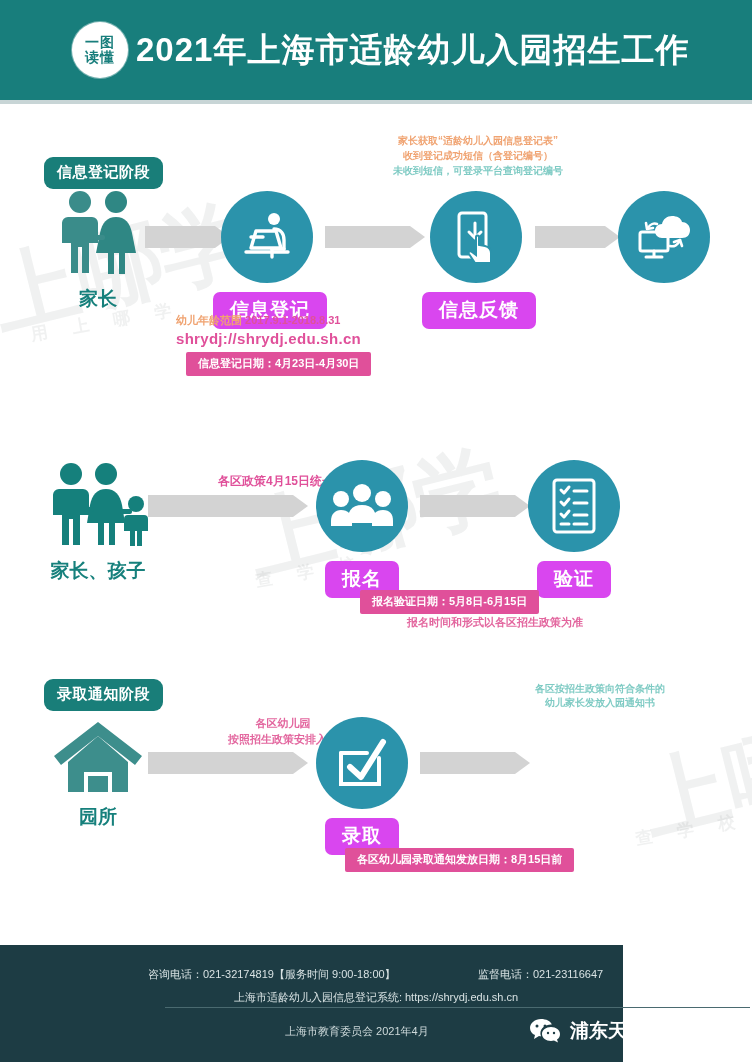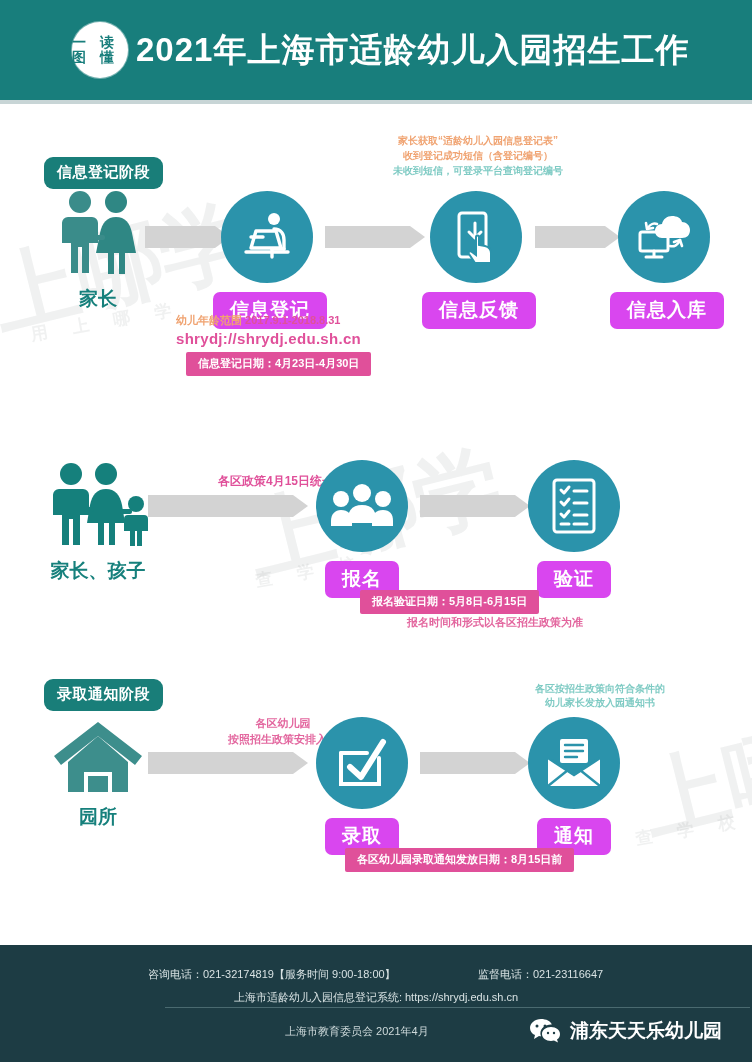--- a/index.html
+++ b/index.html
@@ -12,21 +12,21 @@
   
   .header{
     position:absolute;left:0;top:0;width:752px;height:100px;
     background:#187e7c;
     display:flex;align-items:center;
   }
   .header-badge{
     width:56px;height:56px;border-radius:50%;
     background:#ffffff;color:#187e7c;
     margin-left:72px;
-    display:flex;flex-direction:row;align-items:center;justify-content:center;
+    display:flex;flex-direction:column;align-items:center;justify-content:center;
     line-height:1.05;font-weight:bold;font-size:14px;letter-spacing:1px;
     box-shadow:0 0 0 1px rgba(255,255,255,.4);
   }
   .header-title{
     color:#ffffff;font-size:33px;font-weight:bold;letter-spacing:1px;
     margin-left:8px;white-space:nowrap;
   }
   .header-rule{
     position:absolute;left:0;top:100px;width:752px;height:4px;background:#c8d5d6;
   }
@@ -84,21 +84,21 @@
   .url-line{
     position:absolute;white-space:nowrap;color:#e0509a;
     font-size:15px;font-weight:bold;letter-spacing:.3px;
   }
   .pill{
     position:absolute;background:#e0509a;color:#fff;font-weight:bold;
     font-size:11px;padding:4px 12px 5px;border-radius:2px;white-space:nowrap;
   }
   
   .footer{
-    position:absolute;left:0;top:945px;width:752px;height:117px;
+    position:absolute;left:0;top:945px;width:623px;height:117px;
     background:#1d3c44;color:#d8e2e3;
   }
   .footer-row1{
     position:absolute;top:22px;left:0;width:752px;font-size:11px;
   }
   .f-phone{position:absolute;left:148px;white-space:nowrap;}
   .f-supervise{position:absolute;left:478px;white-space:nowrap;}
   .footer-row2{
     position:absolute;top:45px;left:0;width:752px;text-align:center;font-size:11px;
   }
@@ -193,21 +193,20 @@
       <svg width="60" height="54" viewBox="0 0 60 54">
         <path d="M38 6c-5 0-9 3-10 8-4 0-7 3-7 7s3 7 7 7h20c5 0 8-3 8-8s-4-8-8-8c-1-4-5-6-10-6z" fill="#fff"></path>
         <rect x="6" y="22" width="28" height="19" rx="2" fill="none" stroke="#fff" stroke-width="3"></rect>
         <path d="M20 41v6M12 47h16" stroke="#fff" stroke-width="3" stroke-linecap="round"></path>
         <path d="M14 18c2-4 6-5 9-4" fill="none" stroke="#fff" stroke-width="2.6" stroke-linecap="round"></path>
         <path d="M12 13l1 6 6-1" fill="none" stroke="#fff" stroke-width="2.6" stroke-linecap="round" stroke-linejoin="round"></path>
         <path d="M46 30c-2 5-6 7-10 6" fill="none" stroke="#fff" stroke-width="2.6" stroke-linecap="round"></path>
         <path d="M48 36l-2-6-6 2" fill="none" stroke="#fff" stroke-width="2.6" stroke-linecap="round" stroke-linejoin="round"></path>
       </svg>
     </div>
-    <div class="node-label">信息入库</div>
   </div>
 
   <div class="age-line" style="left:176px;top:313px;">
     <span class="age-label">幼儿年龄范围</span>
     <span class="age-value">2017.9.1-2018.8.31</span>
   </div>
   <div class="url-line" style="left:176px;top:330px;">shrydj://shrydj.edu.sh.cn</div>
   <div class="pill" style="left:186px;top:352px;">信息登记日期：4月23日-4月30日</div>
 </div>
 
@@ -299,36 +298,20 @@
     <div class="circle">
       <svg width="52" height="52" viewBox="0 0 52 52">
         <path d="M5 16v31h38V21" fill="none" stroke="#fff" stroke-width="4" stroke-linecap="round"></path>
         <path d="M5 16h26" fill="none" stroke="#fff" stroke-width="4" stroke-linecap="round"></path>
         <path d="M14 30l11 10L47 5" fill="none" stroke="#fff" stroke-width="6" stroke-linecap="round" stroke-linejoin="round"></path>
       </svg>
     </div>
     <div class="node-label">录取</div>
   </div>
 
-  <div class="node" style="left:520px;top:717px;">
-    <div class="circle">
-      <svg width="58" height="50" viewBox="0 0 58 50">
-        <rect x="15" y="1" width="28" height="24" rx="2" fill="#fff"></rect>
-        <g stroke="#2b93ab" stroke-width="2.4" stroke-linecap="round">
-          <path d="M20 7h18"></path>
-            <path d="M20 13h18"></path>
-            <path d="M20 19h12"></path>
-        </g>
-        <path d="M3 20l26 17 26-17v28H3z" fill="#fff"></path>
-        <path d="M3 20l26 17 26-17" fill="none" stroke="#2b93ab" stroke-width="2.6"></path>
-        <path d="M3 48l20-16M55 48L35 32" fill="none" stroke="#2b93ab" stroke-width="2.4"></path>
-      </svg>
-    </div>
-    <div class="node-label">通知</div>
-  </div>
 
   <div class="pill" style="left:345px;top:848px;">各区幼儿园录取通知发放日期：8月15日前</div>
 </div>
 
 <div class="footer">
   <div class="footer-row1">
     <span class="f-phone">咨询电话：021-32174819【服务时间 9:00-18:00】</span>
     <span class="f-supervise">监督电话：021-23116647</span>
   </div>
   <div class="footer-row2">上海市适龄幼儿入园信息登记系统: https://shrydj.edu.sh.cn</div>

